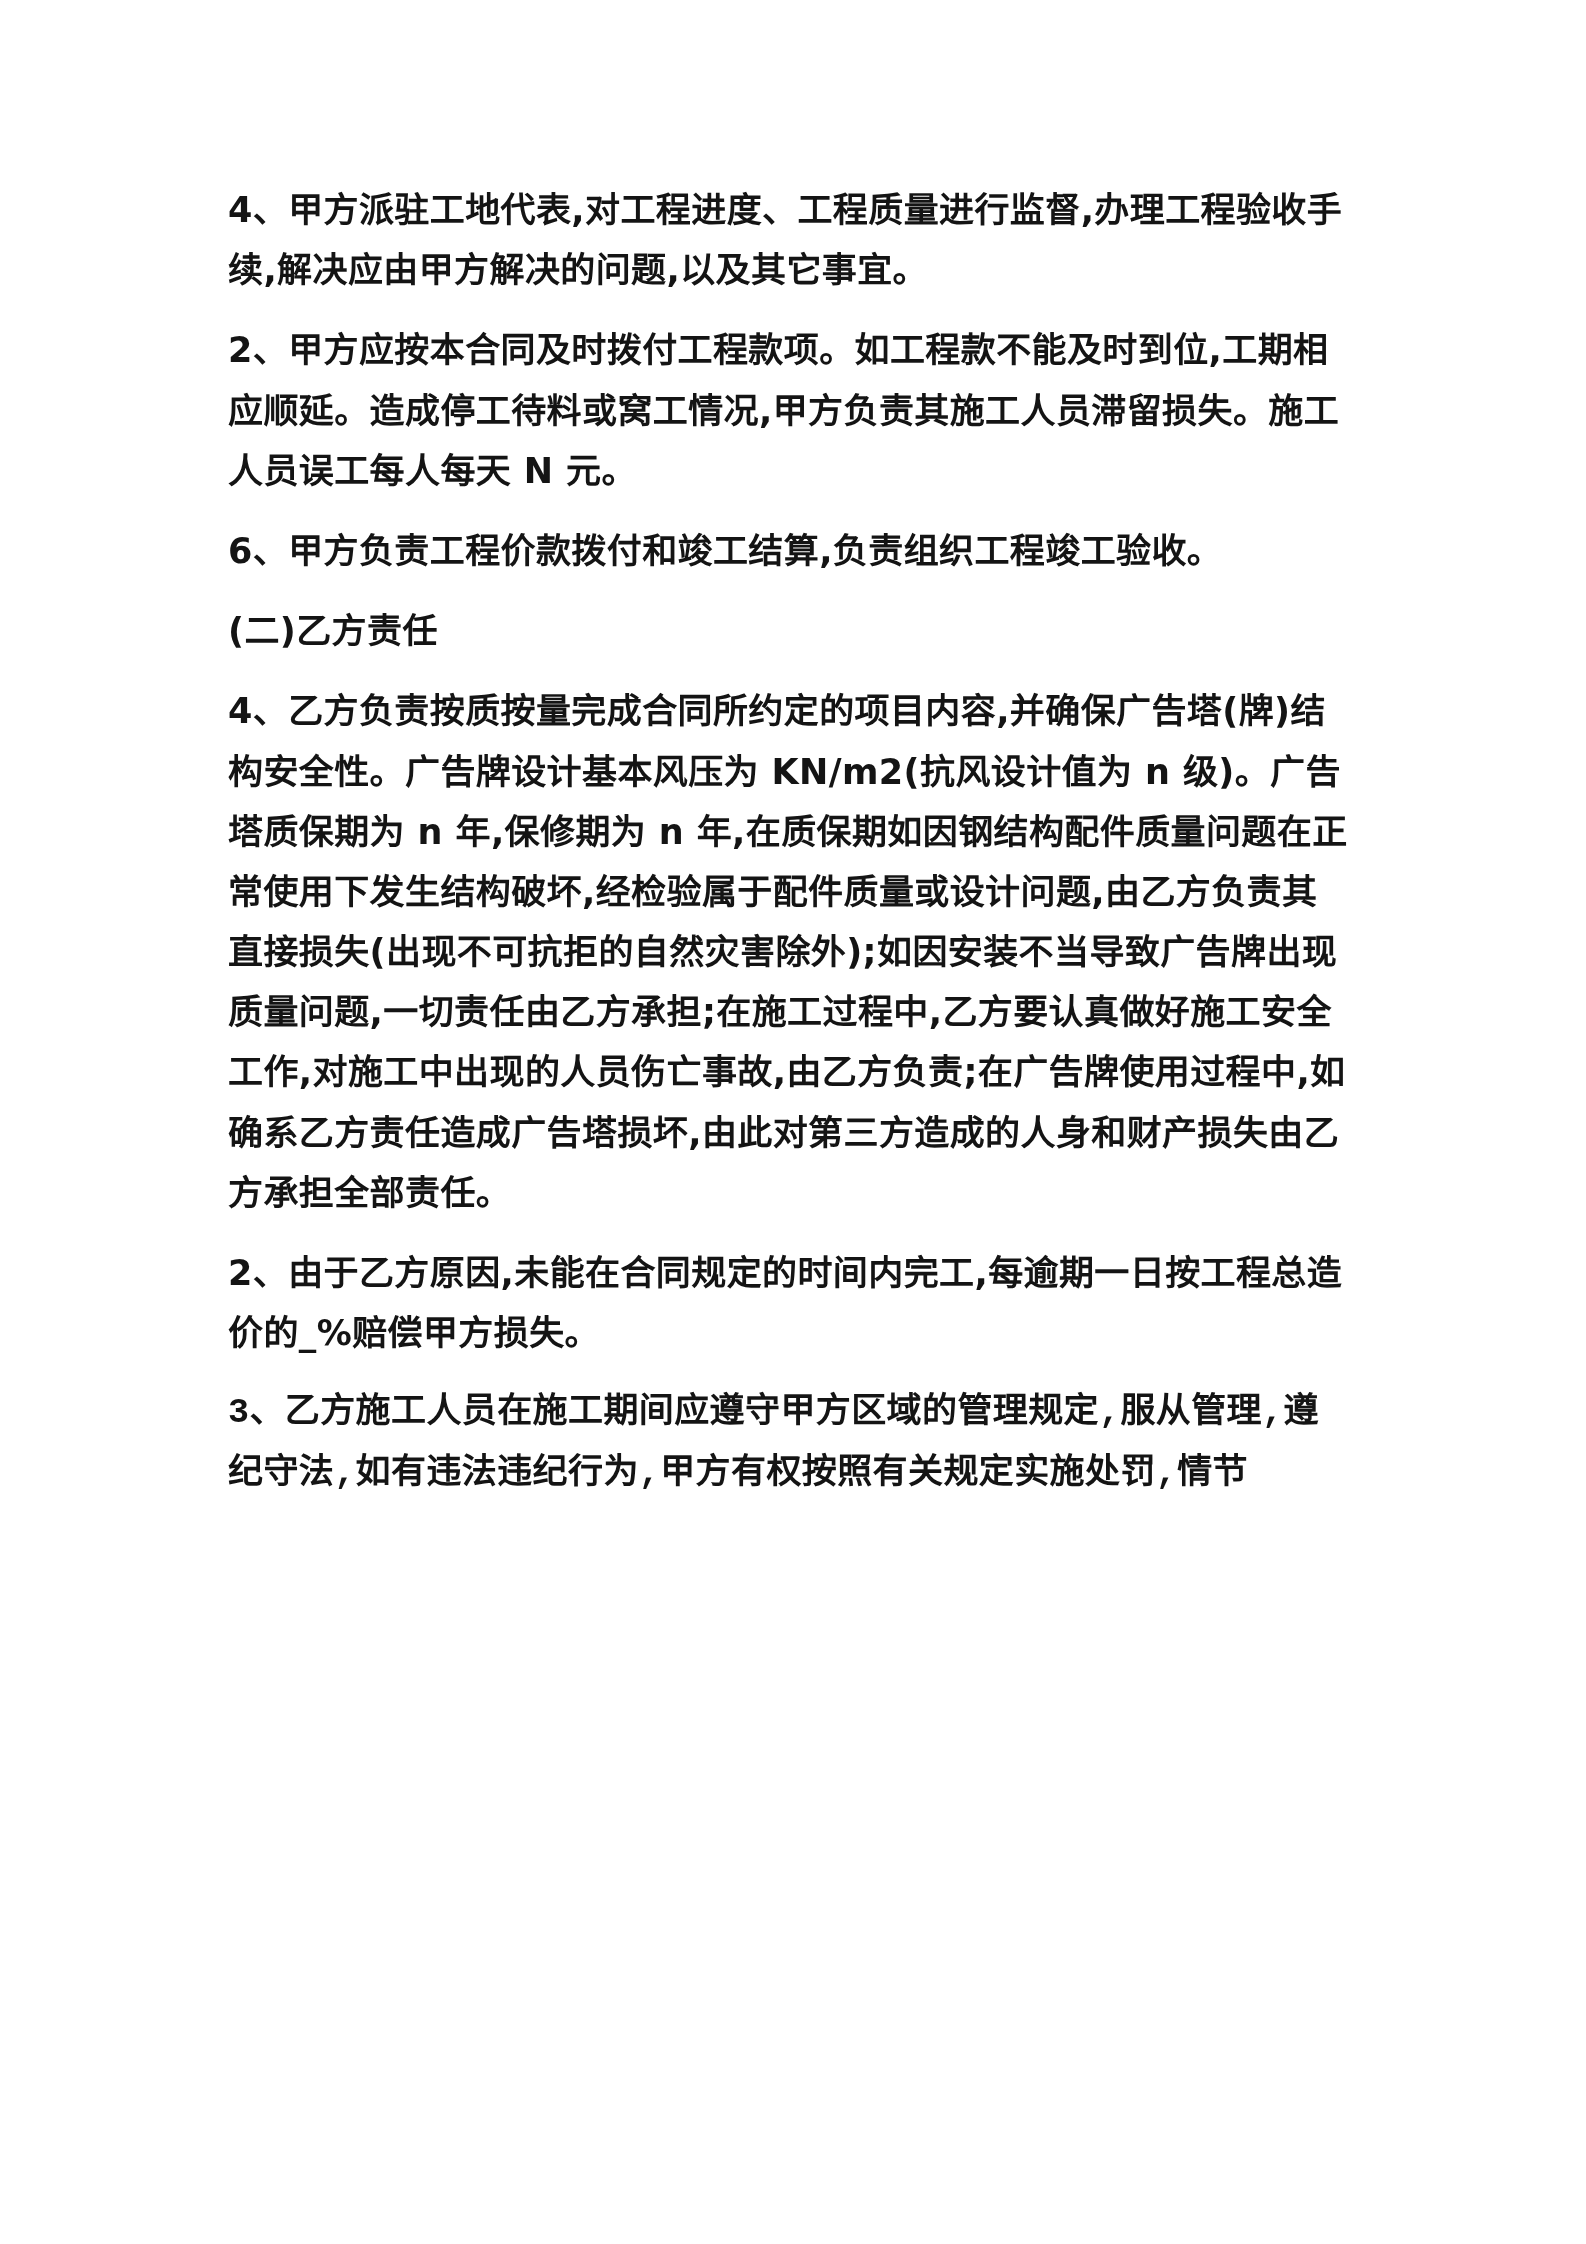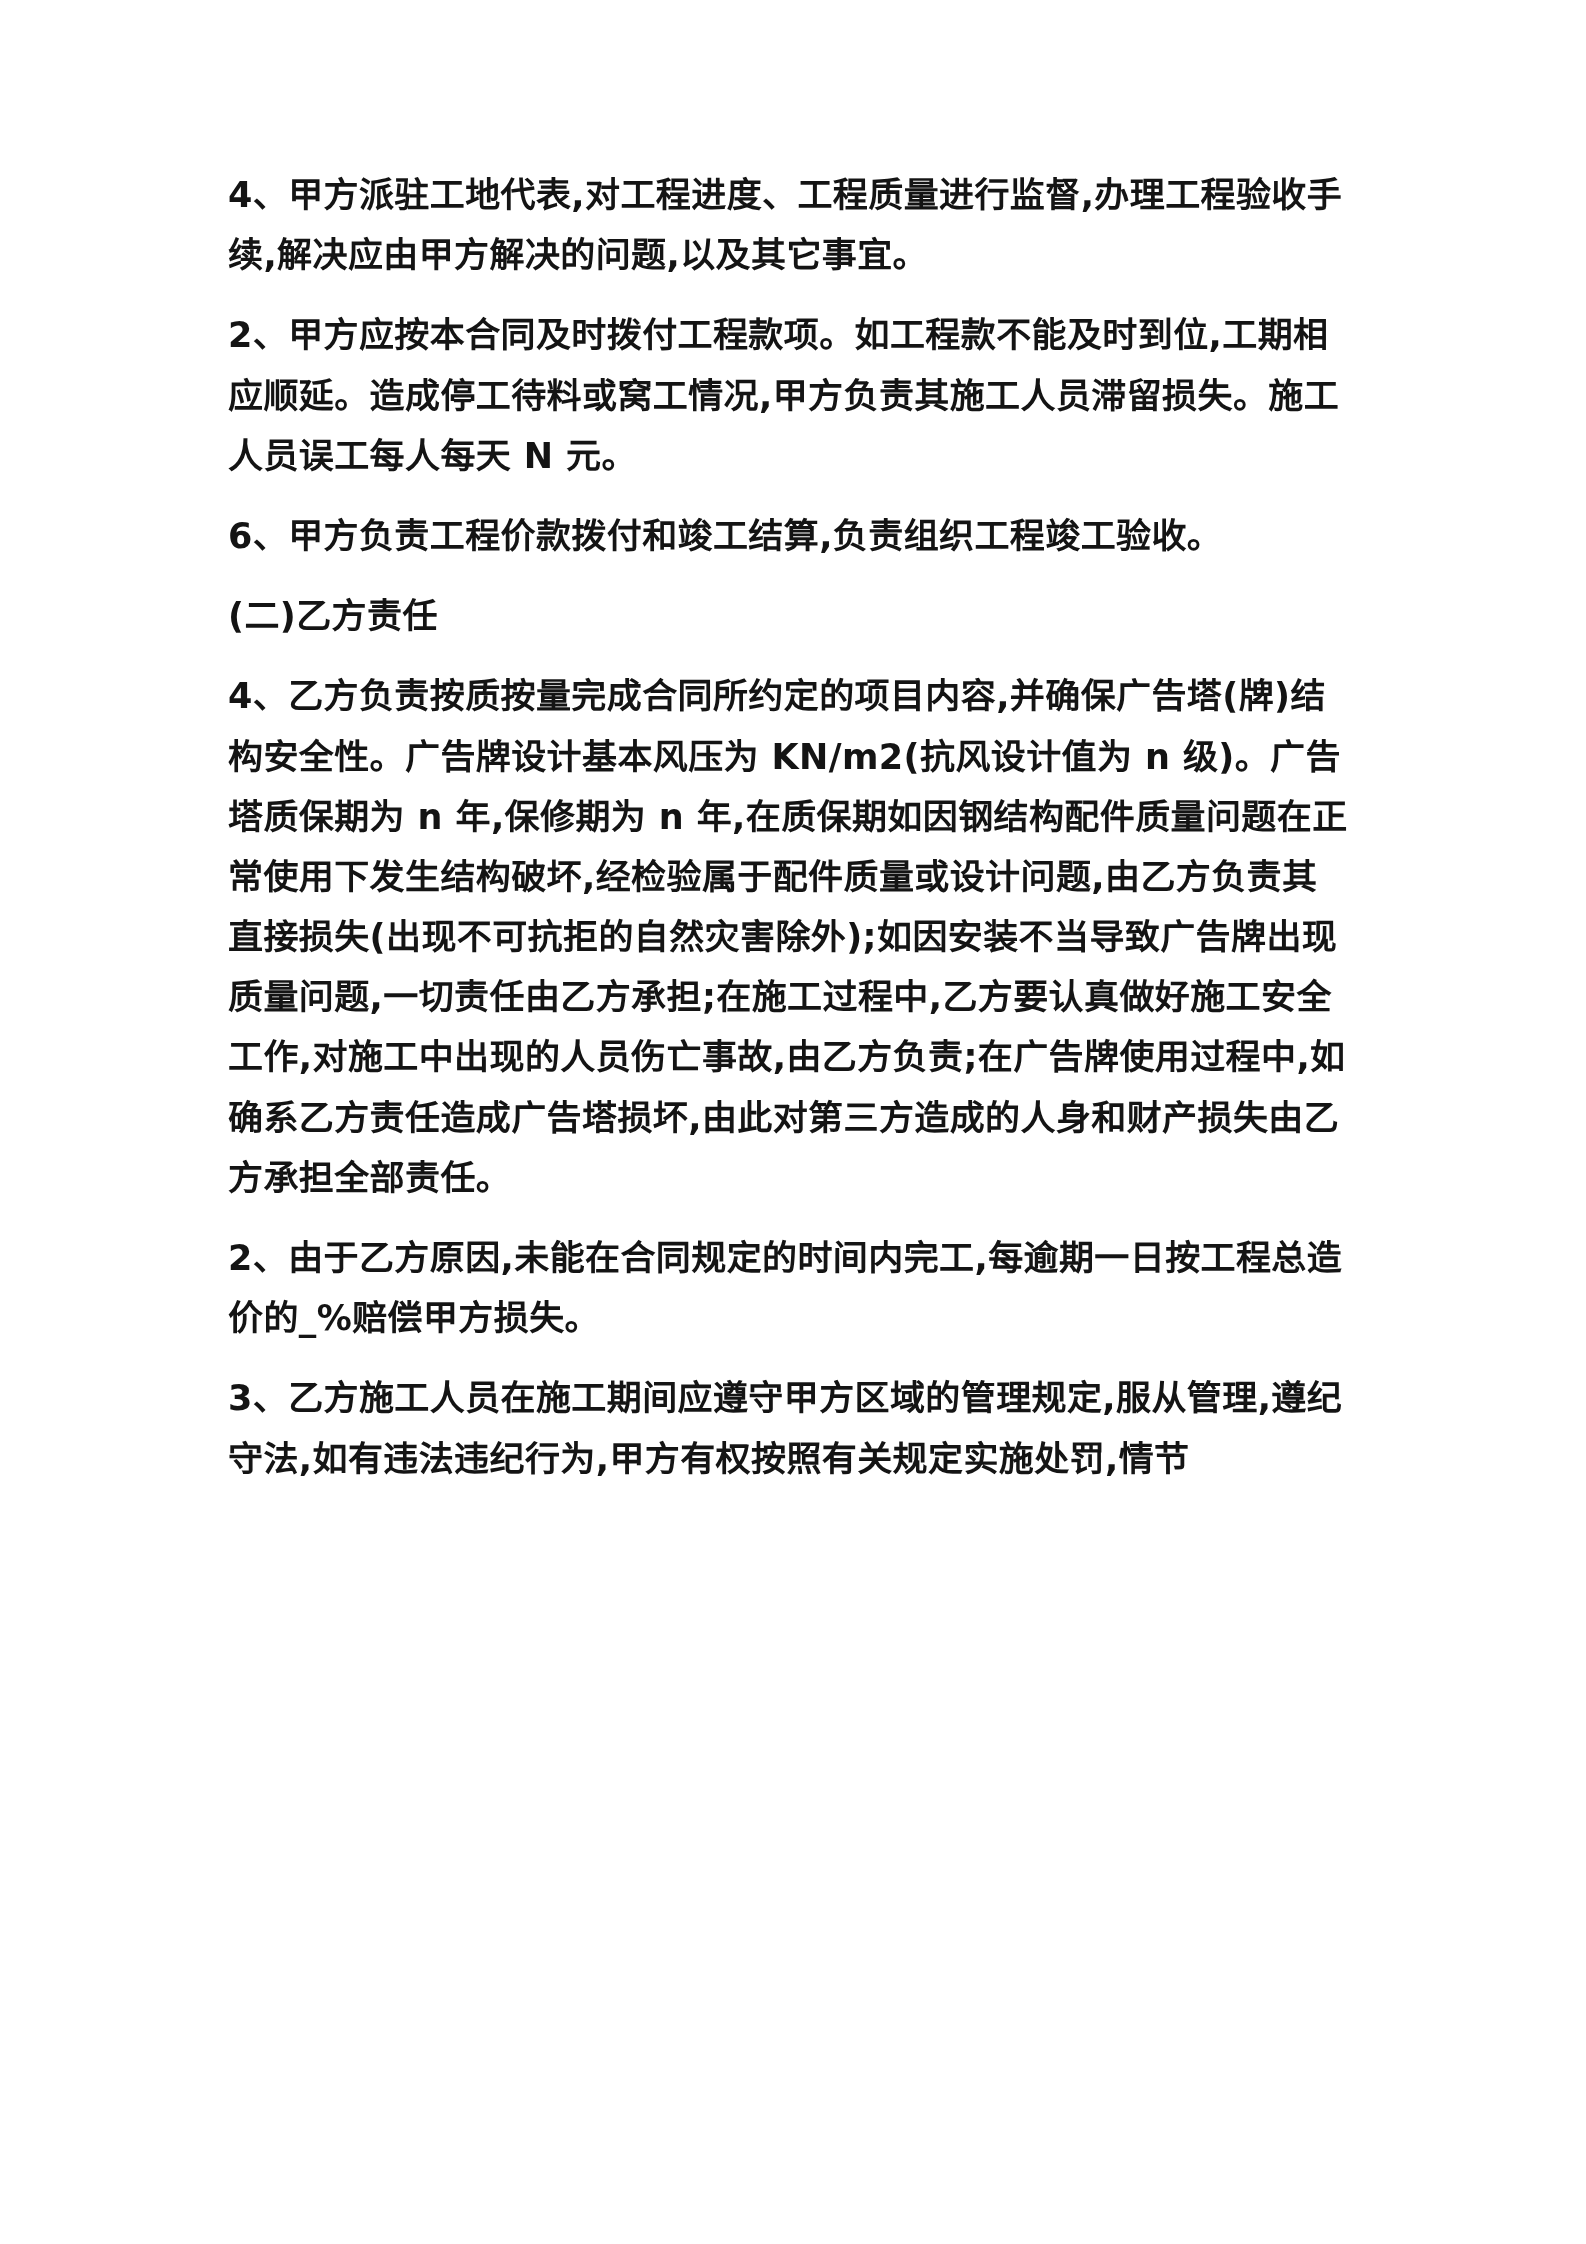--- a/index.html
+++ b/index.html
@@ -14,35 +14,36 @@
     height: 2244px;
     background: #ffffff;
     box-sizing: border-box;
     font-family: "DejaVu Sans", "Liberation Sans", sans-serif;
     color: #000000;
     overflow: hidden;
   }
   .doc-body {
     position: absolute;
     left: 228px;
-    top: 165px;
+    top: 180px;
     width: 1120px;
   }
   .para {
     font-size: 35px;
     line-height: 1.72;
     letter-spacing: 0.4px;
     margin: 0 0 20px 0;
     text-align: left;
     font-weight: 600;
     color: #141414;
     white-space: normal;
   }
   .para:last-child {
     margin-bottom: 0;
+    font-family: Liberation Mono, monospace;
   }
   .para.hang {
     text-indent: 0;
   }
   .para.heading {
     font-weight: 700;
   }
 </style>
 </head>
 <body>

